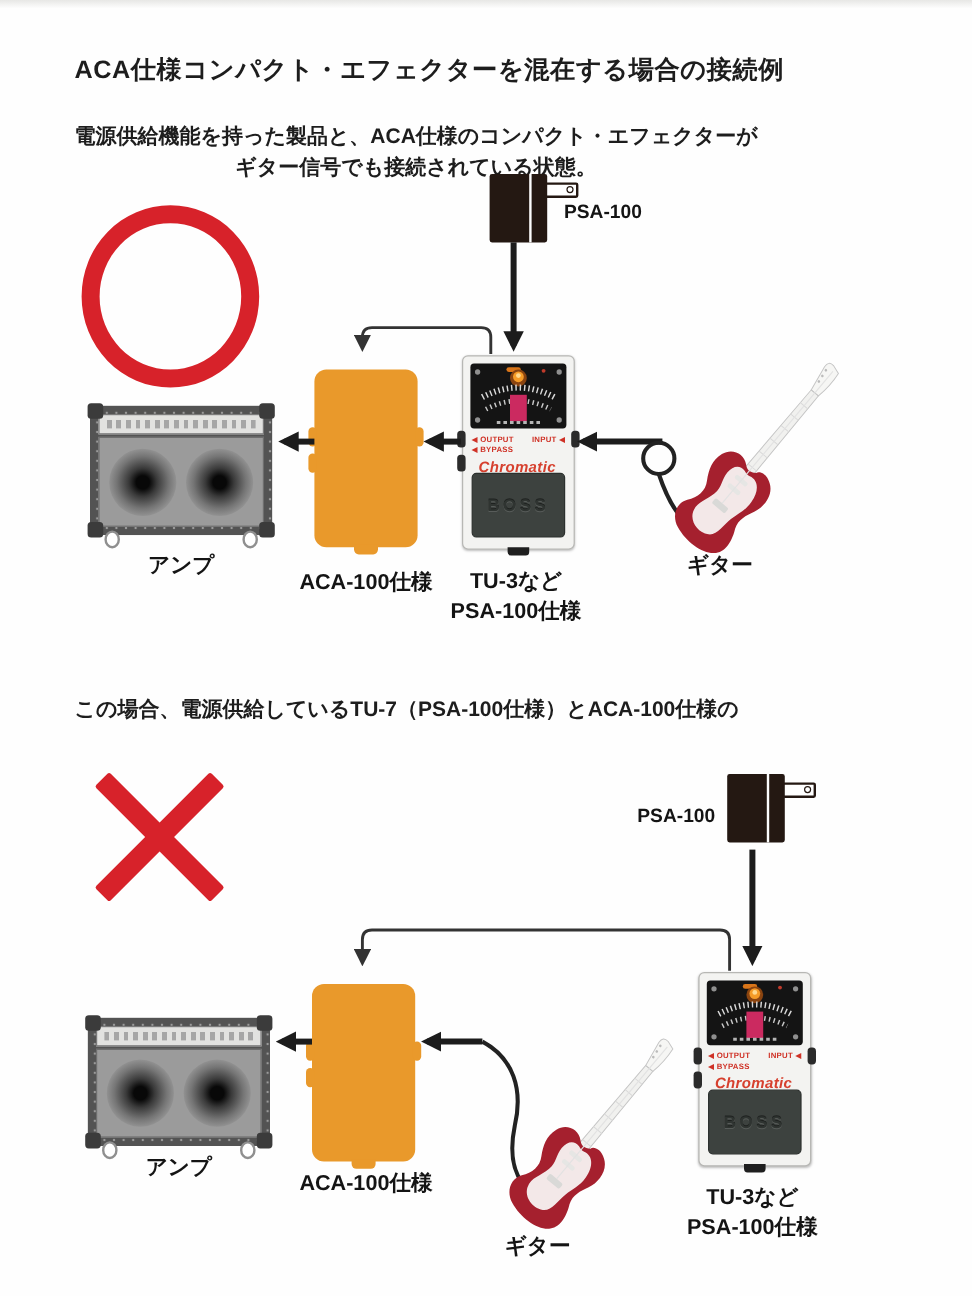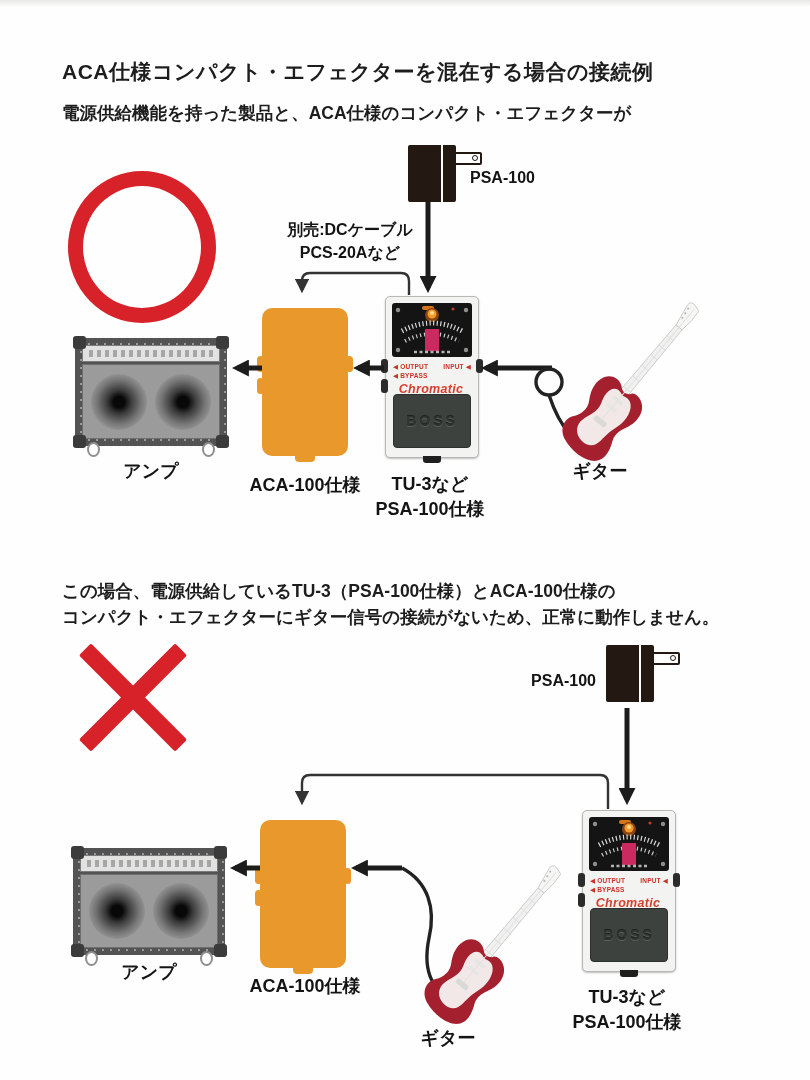--- a/index.html
+++ b/index.html
@@ -1,21 +1,21 @@
 <!DOCTYPE html>
 <html><head>
 <meta charset="utf-8">
 <style>
   html,body{margin:0;padding:0;background:#fff;}
   .page{position:relative;width:810px;height:1080px;background:#fefefe;overflow:hidden;
         font-family:"Liberation Sans","DejaVu Sans",sans-serif;color:#1d1d1d;}
   .top-fade{position:absolute;top:0;left:0;right:0;height:7px;
             background:linear-gradient(#e7e7e5,#fefefe);}
-  .title{position:absolute;left:62px;top:44px;font-size:21px;font-weight:700;letter-spacing:.5px;}
-  .para{position:absolute;left:62px;font-size:17.5px;font-weight:600;line-height:26px;}
+  .title{position:absolute;left:62px;top:30px;font-size:21px;font-weight:700;letter-spacing:.5px;}
+  .para{position:absolute;left:62px;font-size:17.5px;font-weight:600;line-height:26px;text-align:center;}
   .intro{top:82px;}
   .note{top:560px;}
 
   .lbl{position:absolute;font-weight:700;font-size:18px;text-align:center;color:#141414;}
   .lbl-sm{font-size:16px;line-height:23px;}
   .lbl-2l{line-height:25px;}
 
   
   .ok-mark{position:absolute;left:68px;top:171px;width:118px;height:122px;
            border:15px solid #d7222a;border-radius:50%;box-sizing:content-box;}
@@ -88,35 +88,34 @@
   .comp{z-index:2;}
 </style>
 </head>
 <body>
 
 <div class="page">
   <div class="top-fade"></div>
 
   <h1 class="title">ACA仕様コンパクト・エフェクターを混在する場合の接続例</h1>
 
-  <p class="para intro"><span>電源供給機能を持った製品と、ACA仕様のコンパクト・エフェクターが</span><br></p>
-
-  <p class="para note"><span>この場合、電源供給しているTU-3（PSA-100仕様）とACA-100仕様の</span><br><span>コンパクト・エフェクターにギター信号の接続がないため、正常に動作しません。</span></p>
+  <p class="para intro"><span>電源供給機能を持った製品と、ACA仕様のコンパクト・エフェクターが</span><br><span>ギター信号でも接続されている状態。</span></p>
+
+  <p class="para note"><span>この場合、電源供給しているTU-7（PSA-100仕様）とACA-100仕様の</span><br></p>
 
   <div class="ok-mark comp"></div>
 
   <div class="adapter comp" style="left:408px;top:145px;">
     <div class="seam"></div>
     <div class="prong">
         <i></i>
       </div>
   </div>
   <div class="lbl lbl-sm comp" style="left:470px;top:166px;width:90px;text-align:left;">PSA-100</div>
 
-  <div class="lbl lbl-sm comp" style="left:258px;top:218px;width:184px;"><span>別売:DCケーブル</span><br><span>PCS-20Aなど</span></div>
 
   <div class="amp comp" style="left:75px;top:338px;height:108px;">
     <div class="amp-inner">
       <div class="amp-panel"></div>
       <div class="amp-body">
         <div class="speaker"></div>
         <div class="speaker"></div>
       </div>
     </div>
     <div class="amp-corner c-tl"></div>

